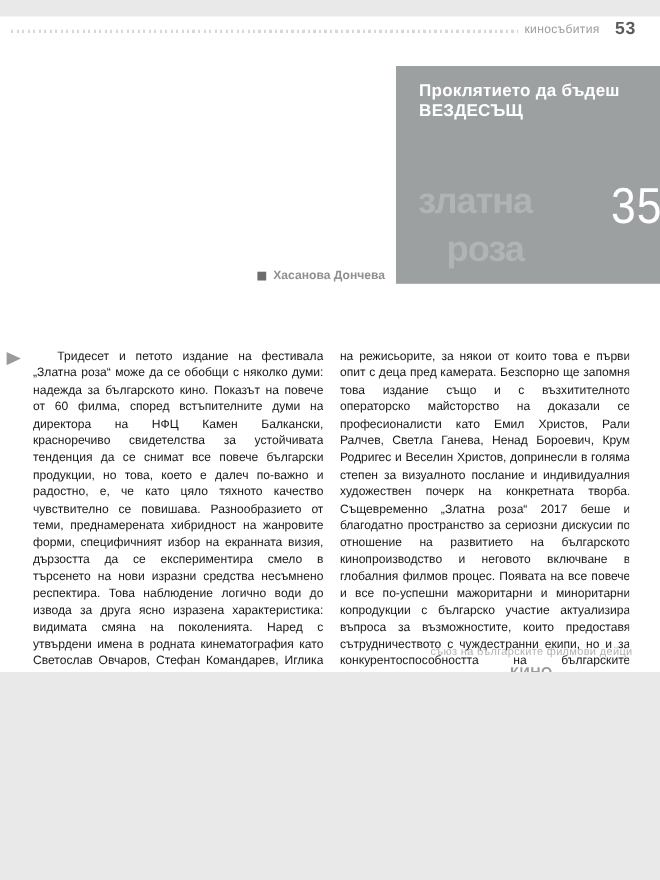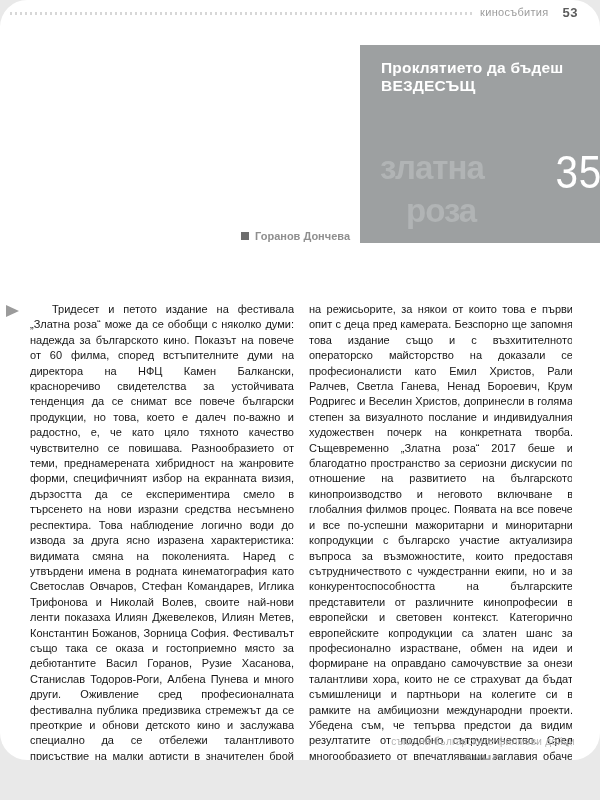--- a/index.html
+++ b/index.html
@@ -1,40 +1,39 @@
 <!DOCTYPE html>
 <html lang="bg"><head>
 <meta charset="utf-8">
 <style>
   html,body{margin:0;padding:0;background:#e9e9e9;}
   .page{
     position:relative;
-    width:600px;height:760px;
-    margin:0 auto;
+    width:600px;height:596px;
+    margin:15px auto;
     background:#ffffff;
     font-family:"Liberation Sans","DejaVu Sans",sans-serif;
     overflow:hidden;
-    border-radius:27px;
   }
   
   .header{
     position:absolute;left:10px;right:22px;top:4px;height:16px;
     display:flex;align-items:center;
   }
   .header .dots{
     flex:1;height:3px;margin-top:2px;
     background:repeating-linear-gradient(to right,#d7d7d7 0 2px,transparent 2px 5px);
   }
   .header .section{
     margin-left:6px;
     font-size:11px;color:#9c9c9c;letter-spacing:.3px;
   }
   .header .pagenum{
     margin-left:14px;
-    font-size:13px;font-weight:bold;color:#5c5c5c;letter-spacing:.5px;
+    font-size:16px;font-weight:bold;color:#5c5c5c;letter-spacing:.5px;
   }
   
   .feature-box{
     position:absolute;left:360px;top:45px;width:237px;height:198px;
     background:#9da0a1;overflow:hidden;padding-left:33px;
   }
   .feature-title{
     position:absolute;left:21px;top:14px;width:195px;
     color:#ffffff;font-weight:bold;font-size:15.5px;line-height:1.18;
     letter-spacing:.2px;
@@ -103,21 +102,21 @@
       <span>Проклятието да бъдеш</span><br>
       <span>ВЕЗДЕСЪЩ</span>
     </div>
     <div class="wm wm-1">златна</div>
     <div class="wm wm-2">роза</div>
     <div class="edition">35</div>
   </div>
 
   <div class="author">
     <span class="sq"></span>
-    <span class="name">Горанов Дончева</span>
+    <span class="name">Хасанова Дончева</span>
   </div>
 
   <div class="para-arrow"></div>
 
   <div class="article">
     <div class="col first">Тридесет и петото издание на фестивала „Златна роза“ може да се обобщи с няколко думи: надежда за българското кино. Показът на повече от 60 филма, според встъпителните думи на директора на НФЦ Камен Балкански, красноречиво свидетелства за устойчивата тенденция да се снимат все повече български продукции, но това, което е далеч по-важно и радостно, е, че като цяло тяхното качество чувствително се повишава. Разнообразието от теми, преднамерената хибридност на жанровите форми, специфичният избор на екранната визия, дързостта да се експериментира смело в търсенето на нови изразни средства несъмнено респектира. Това наблюдение логично води до извода за друга ясно изразена характеристика: видимата смяна на поколенията. Наред с утвърдени имена в родната кинематография като Светослав Овчаров, Стефан Командарев, Иглика Трифонова и Николай Волев, своите най-нови ленти показаха Илиян Джевелеков, Илиян Метев, Константин Божанов, Зорница София. Фестивалът също така се оказа и гостоприемно място за дебютантите Васил Горанов, Рузие Хасанова, Станислав Тодоров-Роги, Албена Пунева и много други. Оживление сред професионалната фестивална публика предизвика стремежът да се преоткрие и обнови детското кино и заслужава специално да се отбележи талантливото присъствие на малки артисти в значителен брой филми, както и умелата работа</div>
     <div class="col">на режисьорите, за някои от които това е първи опит с деца пред камерата. Безспорно ще запомня това издание също и с възхитителното операторско майсторство на доказали се професионалисти като Емил Христов, Рали Ралчев, Светла Ганева, Ненад Бороевич, Крум Родригес и Веселин Христов, допринесли в голяма степен за визуалното послание и индивидуалния художествен почерк на конкретната творба. Същевременно „Златна роза“ 2017 беше и благодатно пространство за сериозни дискусии по отношение на развитието на българското кинопроизводство и неговото включване в глобалния филмов процес. Появата на все повече и все по-успешни мажоритарни и миноритарни копродукции с българско участие актуализира въпроса за възможностите, които предоставя сътрудничеството с чуждестранни екипи, но и за конкурентоспособността на българските представители от различните кинопрофесии в европейски и световен контекст. Категорично европейските копродукции са златен шанс за професионално израстване, обмен на идеи и формиране на оправдано самочувствие за онези талантливи хора, които не се страхуват да бъдат съмишленици и партньори на колегите си в рамките на амбициозни международни проекти. Убедена съм, че тепърва предстои да видим резултатите от подобно сътрудничество. Сред многообразието от впечатляващи заглавия обаче един филм предизвика абсолютен</div>
   </div>
 
   <div class="footer">

